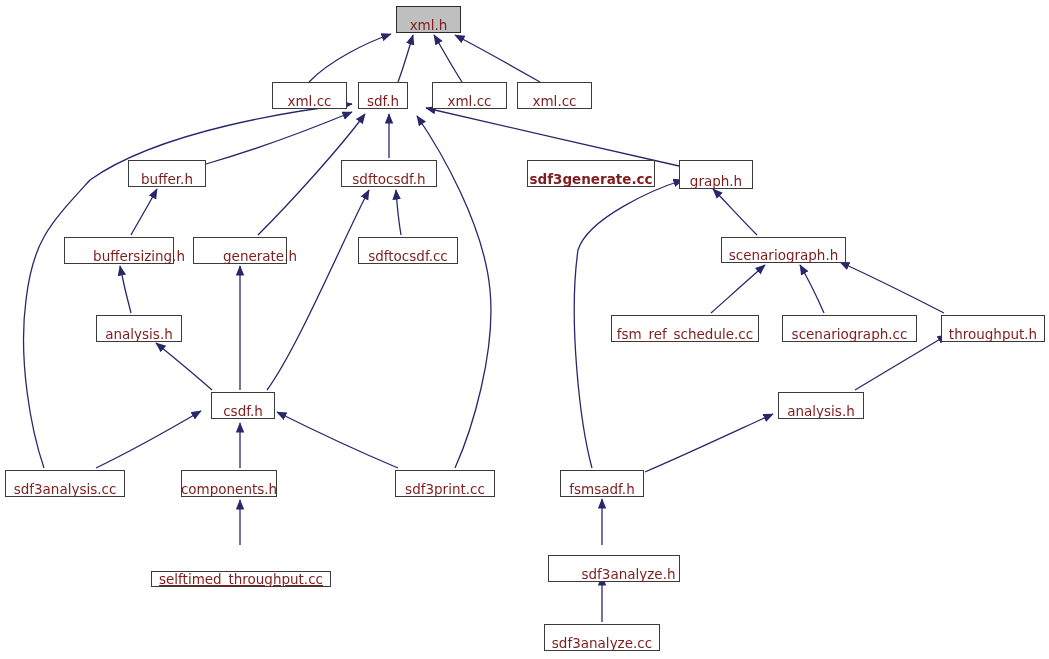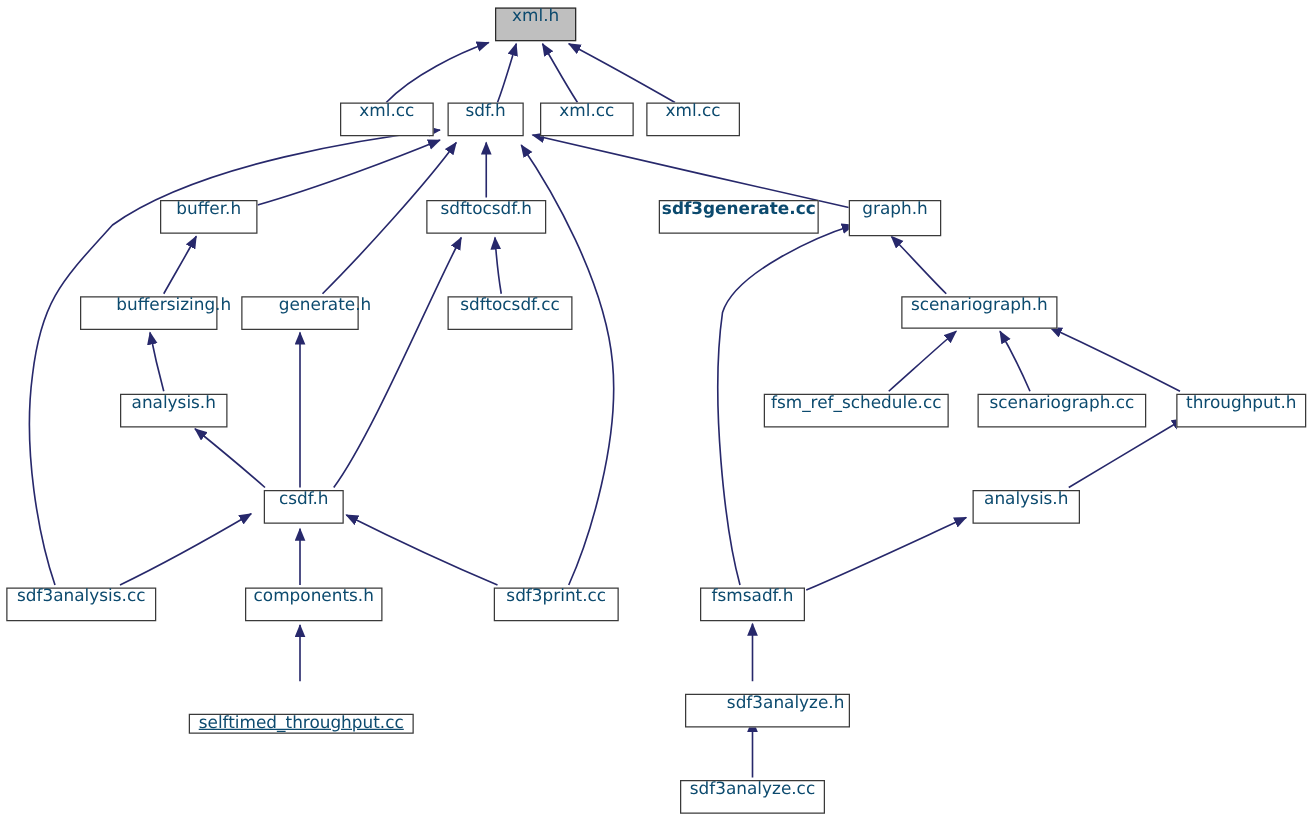--- a/index.html
+++ b/index.html
@@ -2,22 +2,22 @@
 <html><head>
 <meta charset="utf-8">
 <style>
   html,body{margin:0;padding:0;background:#ffffff;}
   body{width:1049px;height:659px;overflow:hidden;
        font-family:"DejaVu Sans","Liberation Sans",sans-serif;}
   #graph-root{position:relative;width:1049px;height:659px;background:#ffffff;}
   svg#edges{position:absolute;left:0;top:0;width:1049px;height:659px;}
   .node{position:absolute;box-sizing:border-box;
         border:1px solid #3a3a3a;background:#ffffff;
-        display:flex;align-items:flex-start;justify-content:center;
-        font-size:13.5px;color:#0c4a6e;white-space:nowrap;
+        display:flex;align-items:flex-end;justify-content:center;
+        font-size:13.5px;color:#7f1d1d;white-space:nowrap;
         letter-spacing:0px;}
   .node.root{background:#bfbfbf;border-color:#2b2b2b;}
   .node .lbl{pointer-events:none;line-height:1;}
 </style>
 </head>
 <body>
 
 <div id="graph-root">
 
   <svg id="edges" viewBox="0 0 1049 659" xmlns="http://www.w3.org/2000/svg">
@@ -59,21 +59,21 @@
       </g>
   </svg>
 
   <div id="node-layer">
       <div class="node root" style="left: 396px; top: 6px; width: 65px; height: 27px;">
         <span class="lbl">xml.h</span>
       </div>
       <div class="node" style="left: 272px; top: 82px; width: 75px; height: 27px;">
         <span class="lbl">xml.cc</span>
       </div>
-      <div class="node" style="left: 358px; top: 82px; width: 61px; height: 27px;">
+      <div class="node" style="left: 358px; top: 82px; width: 50px; height: 27px;">
         <span class="lbl">sdf.h</span>
       </div>
       <div class="node" style="left: 432px; top: 82px; width: 75px; height: 27px;">
         <span class="lbl">xml.cc</span>
       </div>
       <div class="node" style="left: 517px; top: 82px; width: 75px; height: 27px;">
         <span class="lbl">xml.cc</span>
       </div>
       <div class="node" style="left: 128px; top: 160px; width: 78px; height: 27px;">
         <span class="lbl">buffer.h</span>
@@ -113,21 +113,21 @@
       </div>
       <div class="node" style="left: 211px; top: 392px; width: 64px; height: 27px;">
         <span class="lbl">csdf.h</span>
       </div>
       <div class="node" style="left: 778px; top: 392px; width: 86px; height: 27px;">
         <span class="lbl">analysis.h</span>
       </div>
       <div class="node" style="left: 5px; top: 470px; width: 120px; height: 27px;">
         <span class="lbl">sdf3analysis.cc</span>
       </div>
-      <div class="node" style="left: 196px; top: 470px; width: 110px; height: 27px;">
+      <div class="node" style="left: 181px; top: 470px; width: 96px; height: 27px;">
         <span class="lbl">components.h</span>
       </div>
       <div class="node" style="left: 395px; top: 470px; width: 100px; height: 27px;">
         <span class="lbl">sdf3print.cc</span>
       </div>
       <div class="node" style="left: 560px; top: 470px; width: 84px; height: 27px;">
         <span class="lbl">fsmsadf.h</span>
       </div>
       <div class="node" style="left: 151px; top: 571px; width: 180px; height: 16px; text-decoration: underline;">
         <span class="lbl">selftimed_throughput.cc</span>

